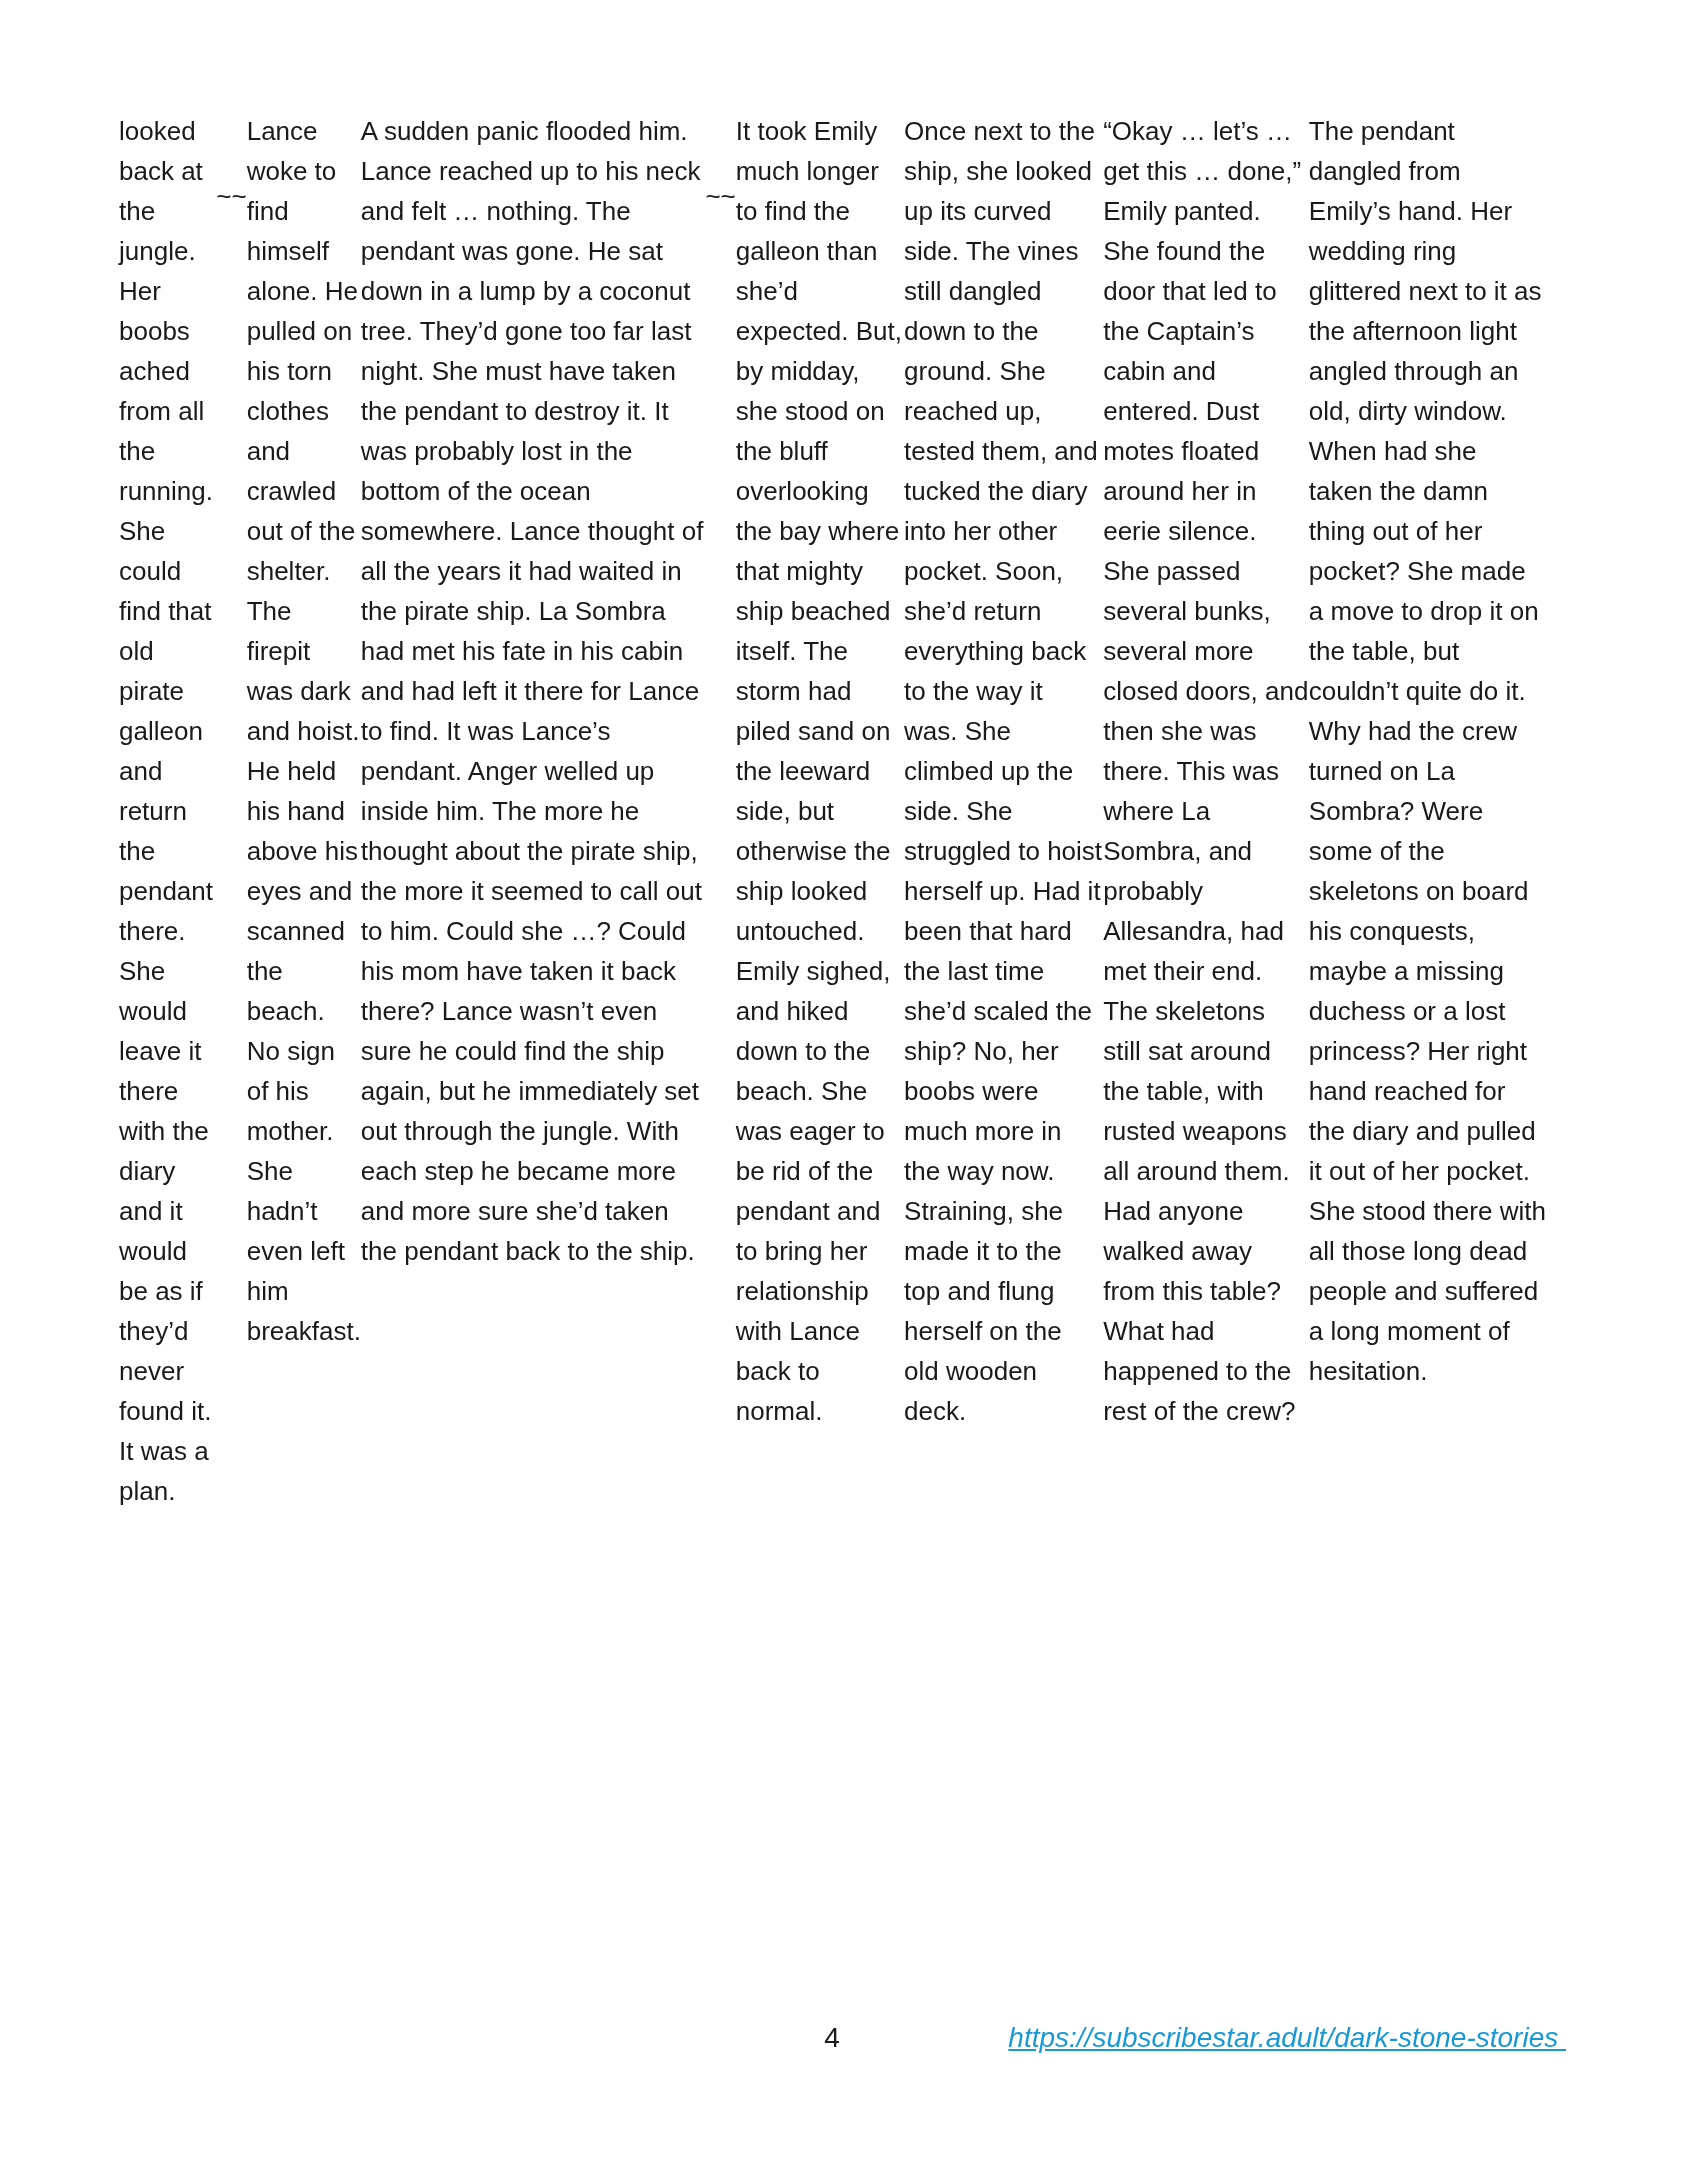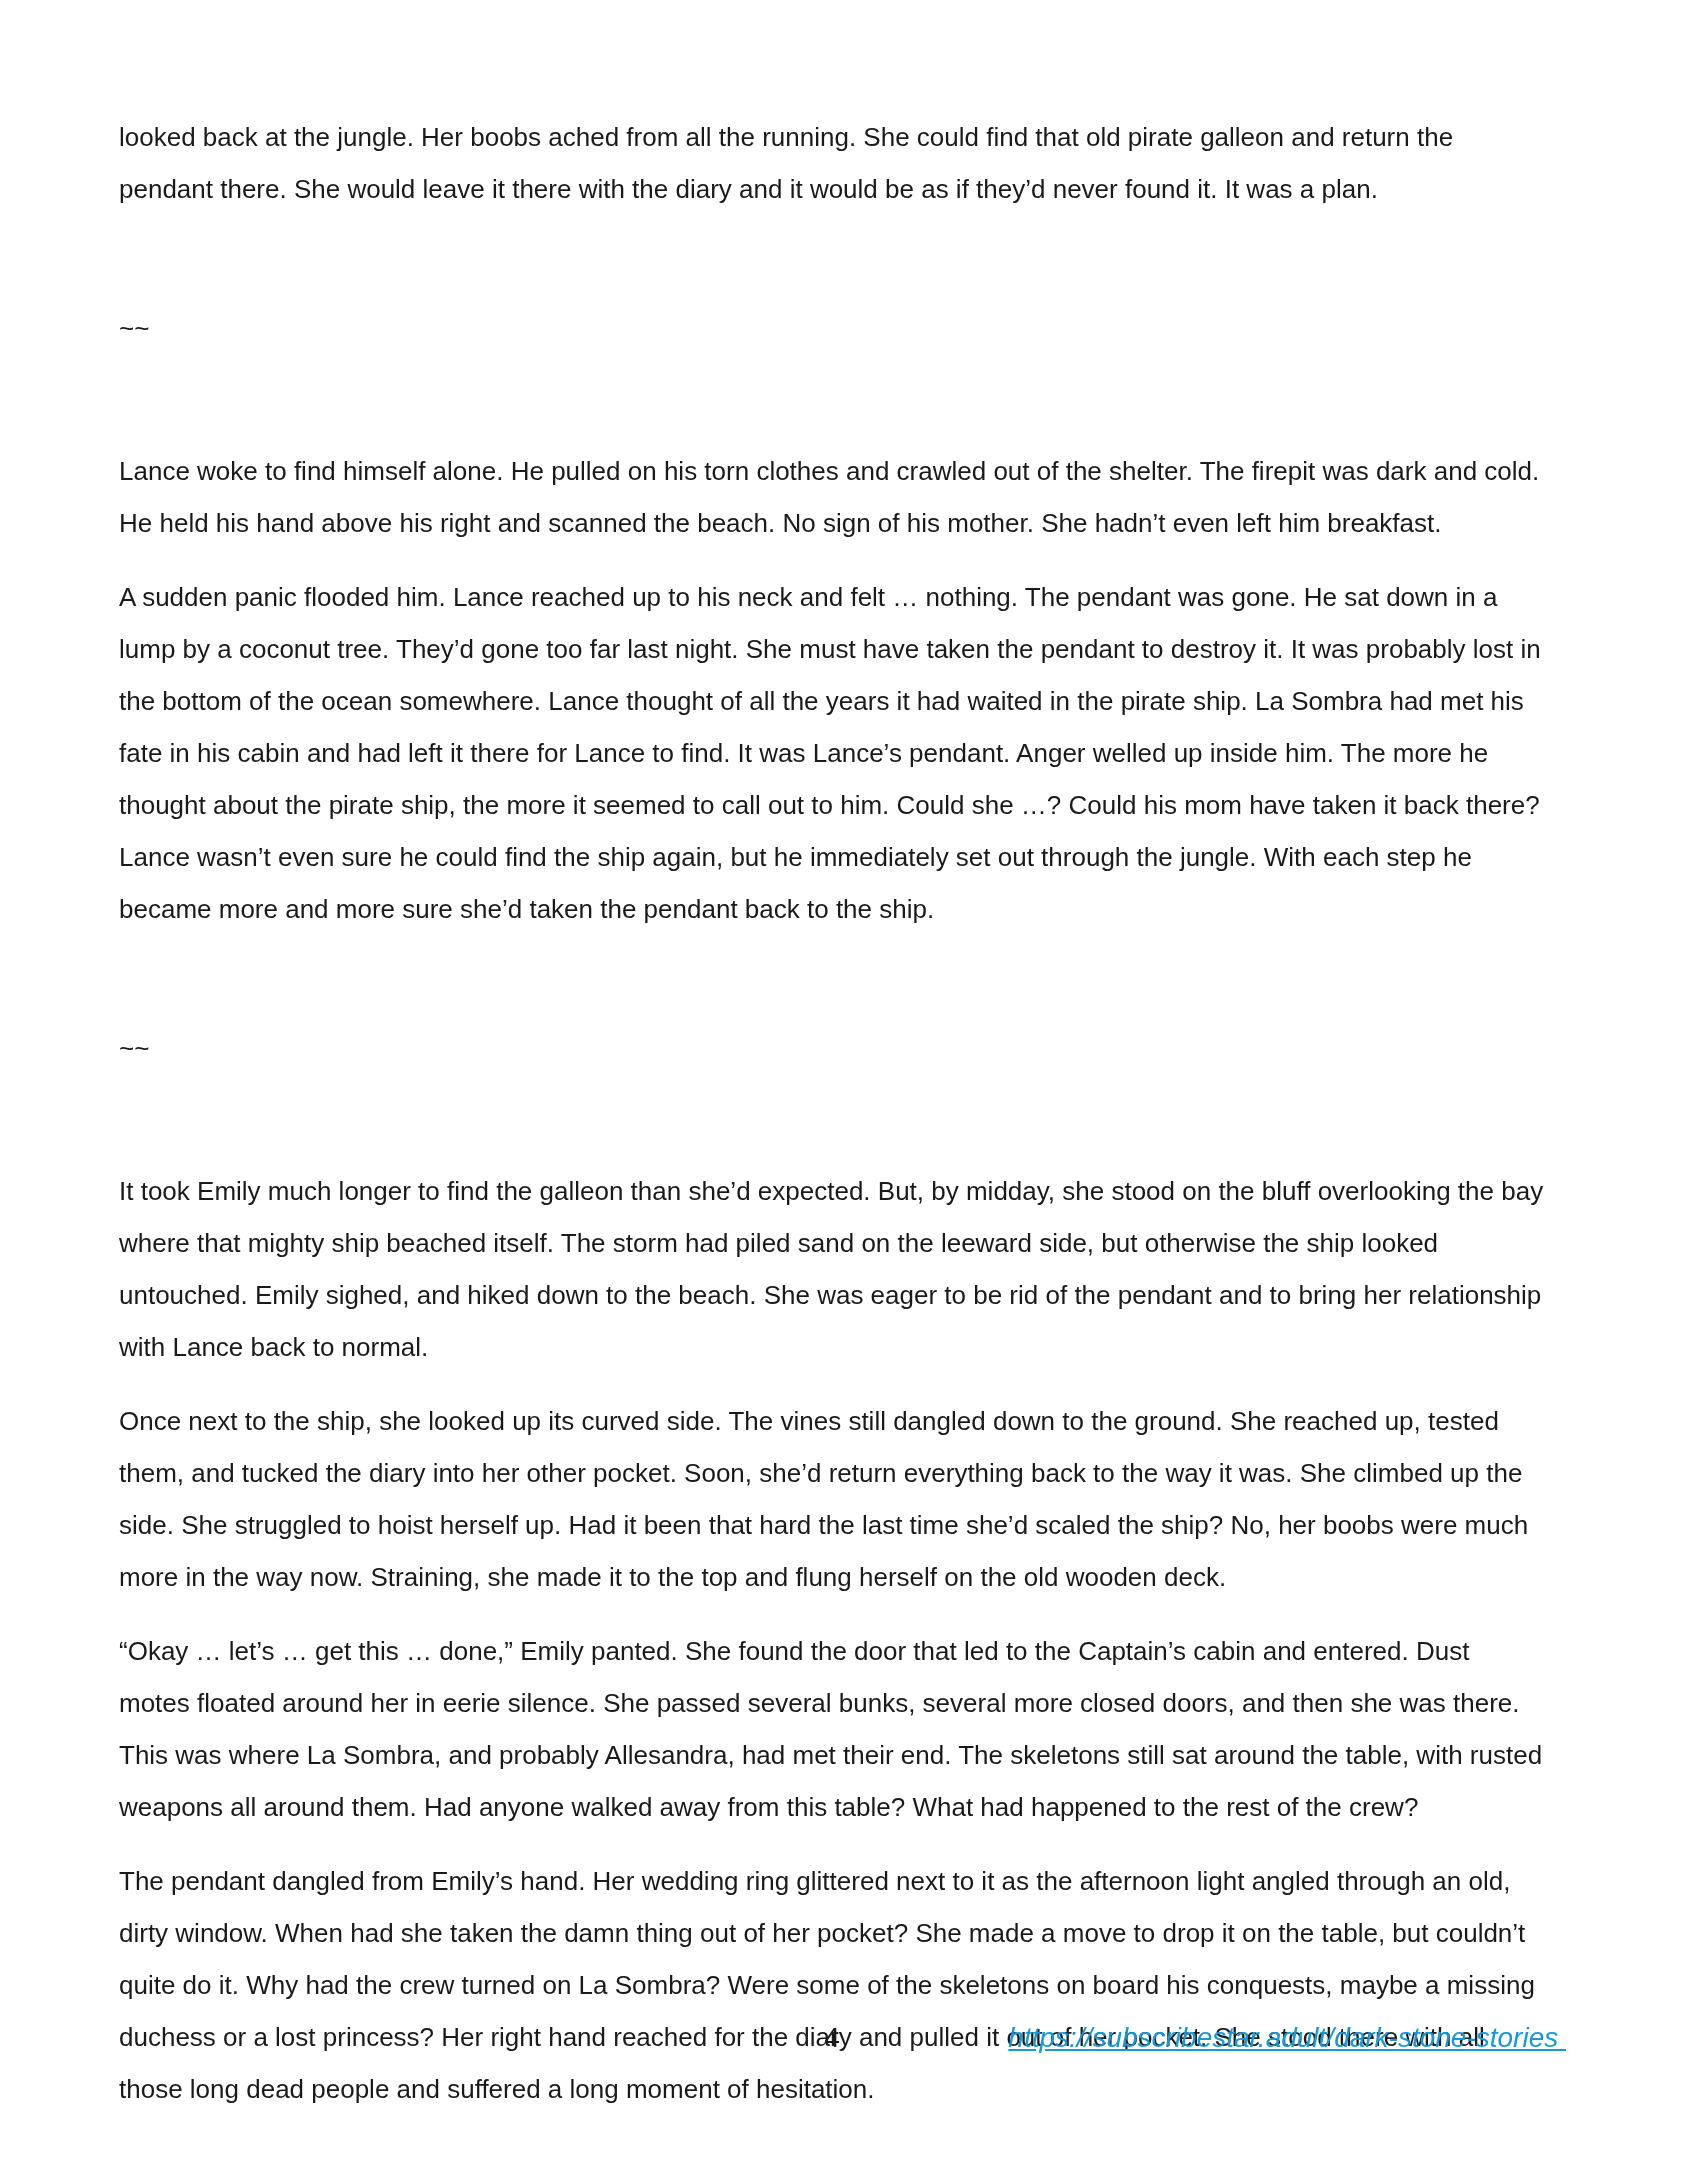--- a/index.html
+++ b/index.html
@@ -11,23 +11,23 @@
     color: #1a1a1a;
     position: relative;
     overflow: hidden;
   }
   .content {
     position: absolute;
     left: 119px;
     top: 111px;
     width: 1428px;
     display: flex;               
-    flex-direction: column;
+    flex-direction: row;
     font-size: 26px;
-    line-height: 52px;
+    line-height: 40px;
     text-align: left;
   }
   .para { margin: 0 0 22px 0; }
   .scene-break { margin: 65px 0 91px 0; }
   .footer {
     position: absolute;
     left: 119px;
     top: 2018px;
     width: 1447px;
     height: 44px;
@@ -51,21 +51,21 @@
     cursor: pointer;
     font-style: italic;
   }
 </style>
 </head>
 <body>
 
 <div class="content">
   <p class="para">looked back at the jungle. Her boobs ached from all the running. She could find that old pirate galleon and return the pendant there. She would leave it there with the diary and it would be as if they’d never found it. It was a plan.</p>
   <p class="para scene-break">~~</p>
-  <p class="para">Lance woke to find himself alone. He pulled on his torn clothes and crawled out of the shelter. The firepit was dark and cold. He held his hand above his right and scanned the beach. No sign of his mother. She hadn’t even left him breakfast.</p>
+  <p class="para">Lance woke to find himself alone. He pulled on his torn clothes and crawled out of the shelter. The firepit was dark and hoist. He held his hand above his eyes and scanned the beach. No sign of his mother. She hadn’t even left him breakfast.</p>
   <p class="para">A sudden panic flooded him. Lance reached up to his neck and felt … nothing. The pendant was gone. He sat down in a lump by a coconut tree. They’d gone too far last night. She must have taken the pendant to destroy it. It was probably lost in the bottom of the ocean somewhere. Lance thought of all the years it had waited in the pirate ship. La Sombra had met his fate in his cabin and had left it there for Lance to find. It was Lance’s pendant. Anger welled up inside him. The more he thought about the pirate ship, the more it seemed to call out to him. Could she …? Could his mom have taken it back there? Lance wasn’t even sure he could find the ship again, but he immediately set out through the jungle. With each step he became more and more sure she’d taken the pendant back to the ship.</p>
   <p class="para scene-break">~~</p>
   <p class="para">It took Emily much longer to find the galleon than she’d expected. But, by midday, she stood on the bluff overlooking the bay where that mighty ship beached itself. The storm had piled sand on the leeward side, but otherwise the ship looked untouched. Emily sighed, and hiked down to the beach. She was eager to be rid of the pendant and to bring her relationship with Lance back to normal.</p>
   <p class="para">Once next to the ship, she looked up its curved side. The vines still dangled down to the ground. She reached up, tested them, and tucked the diary into her other pocket. Soon, she’d return everything back to the way it was. She climbed up the side. She struggled to hoist herself up. Had it been that hard the last time she’d scaled the ship? No, her boobs were much more in the way now. Straining, she made it to the top and flung herself on the old wooden deck.</p>
   <p class="para">“Okay … let’s … get this … done,” Emily panted. She found the door that led to the Captain’s cabin and entered. Dust motes floated around her in eerie silence. She passed several bunks, several more closed doors, and then she was there. This was where La Sombra, and probably Allesandra, had met their end. The skeletons still sat around the table, with rusted weapons all around them. Had anyone walked away from this table? What had happened to the rest of the crew?</p>
   <p class="para">The pendant dangled from Emily’s hand. Her wedding ring glittered next to it as the afternoon light angled through an old, dirty window. When had she taken the damn thing out of her pocket? She made a move to drop it on the table, but couldn’t quite do it. Why had the crew turned on La Sombra? Were some of the skeletons on board his conquests, maybe a missing duchess or a lost princess? Her right hand reached for the diary and pulled it out of her pocket. She stood there with all those long dead people and suffered a long moment of hesitation.</p>
 </div>
 
 <div class="footer">
   <span class="page-number">4</span>

